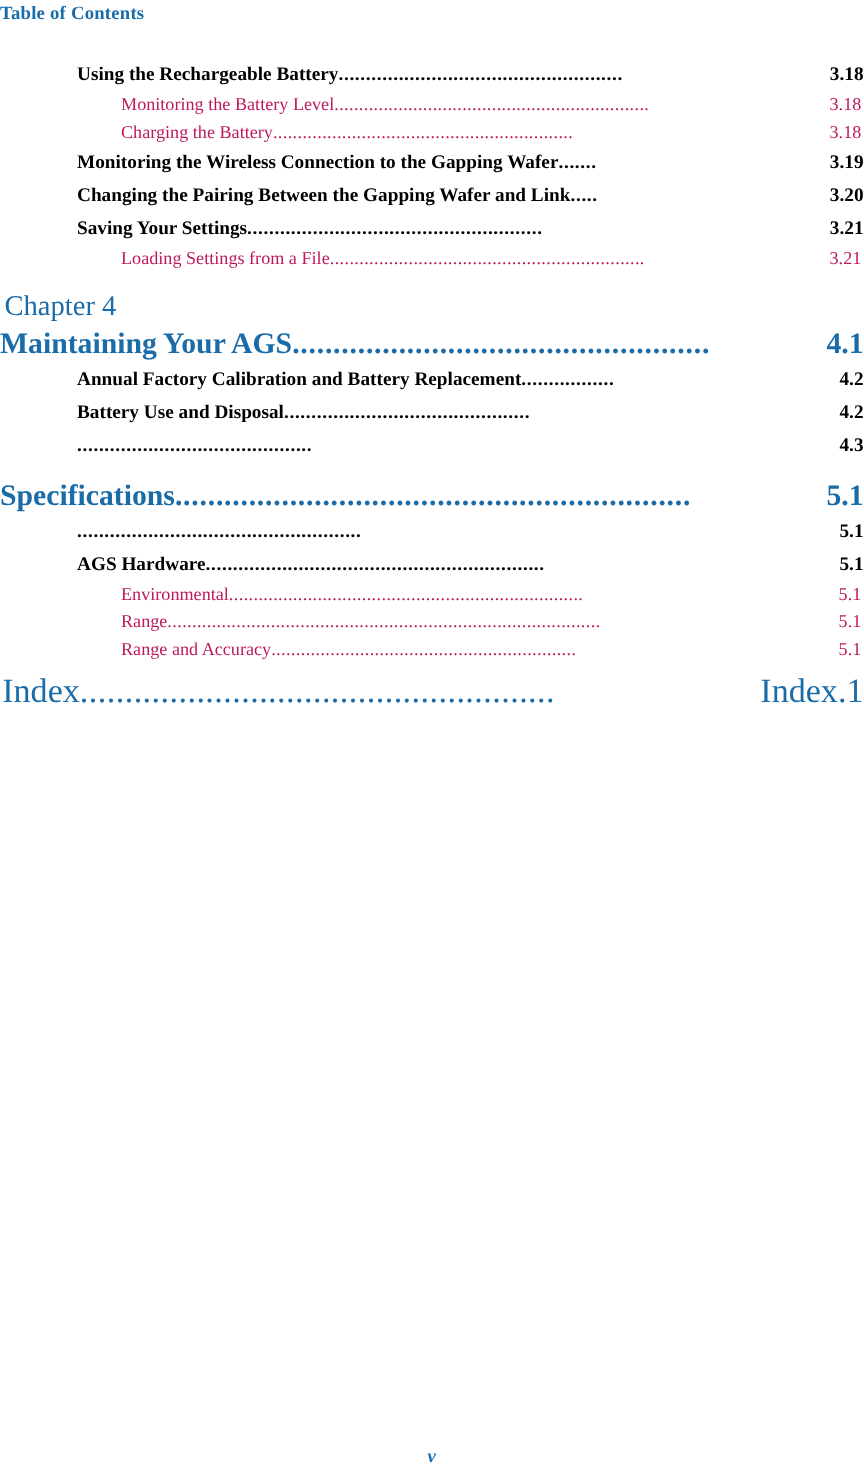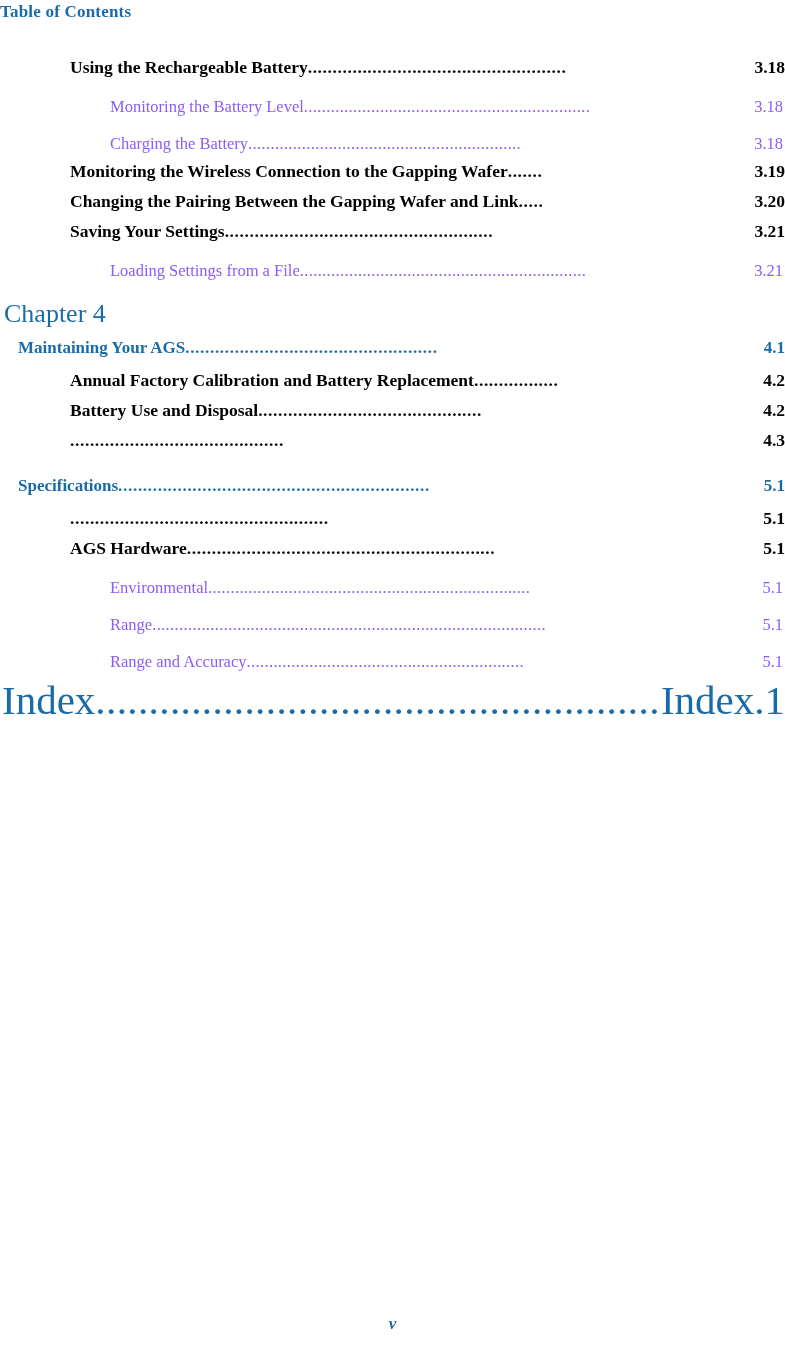--- a/index.html
+++ b/index.html
@@ -82,60 +82,58 @@
     font-size: 17.5px;
     height: 30px;
     line-height: 30px;
   }
   .lvl1 .toc-leader { letter-spacing: 0.6px; }
 
   
   .lvl2 {
     padding-left: 110px;
     padding-right: 2px;
-    color: #8b5cf6;
+    color: #be185d;
     font-weight: normal;
     font-size: 16.5px;
     height: 25px;
     line-height: 25px;
-    margin-top: 12px;
   }
   .lvl2 .toc-leader { letter-spacing: 0.35px; }
   .lvl2 .toc-page { padding-left: 1px; }
 
   
   .chapter-label {
     color: #1a6ca8;
     font-weight: normal;
     font-size: 26px;
     line-height: 34px;
     padding-left: 4px;
     white-space: nowrap;
   }
 
   
   .chapter-row {
-    padding-left: 18px;
     padding-right: 0px;
     color: #1a6ca8;
     font-weight: bold;
-    font-size: 17px;
+    font-size: 27px;
     height: 34px;
     line-height: 34px;
   }
   .chapter-row .toc-leader { letter-spacing: 0.7px; }
   .chapter-row .toc-page { padding-left: 6px; }
 
   
   .index-row {
     padding-left: 2px;
     padding-right: 0px;
     color: #1a6ca8;
     font-weight: normal;
-    font-size: 41px;
+    font-size: 31px;
     height: 42px;
     line-height: 42px;
   }
   .index-row .toc-title { font-weight: normal; }
   .index-row .toc-leader { letter-spacing: 0.4px; }
 
   
   .gap-chapter { height: 14px; }
   .gap-small   { height: 5px; }
 

